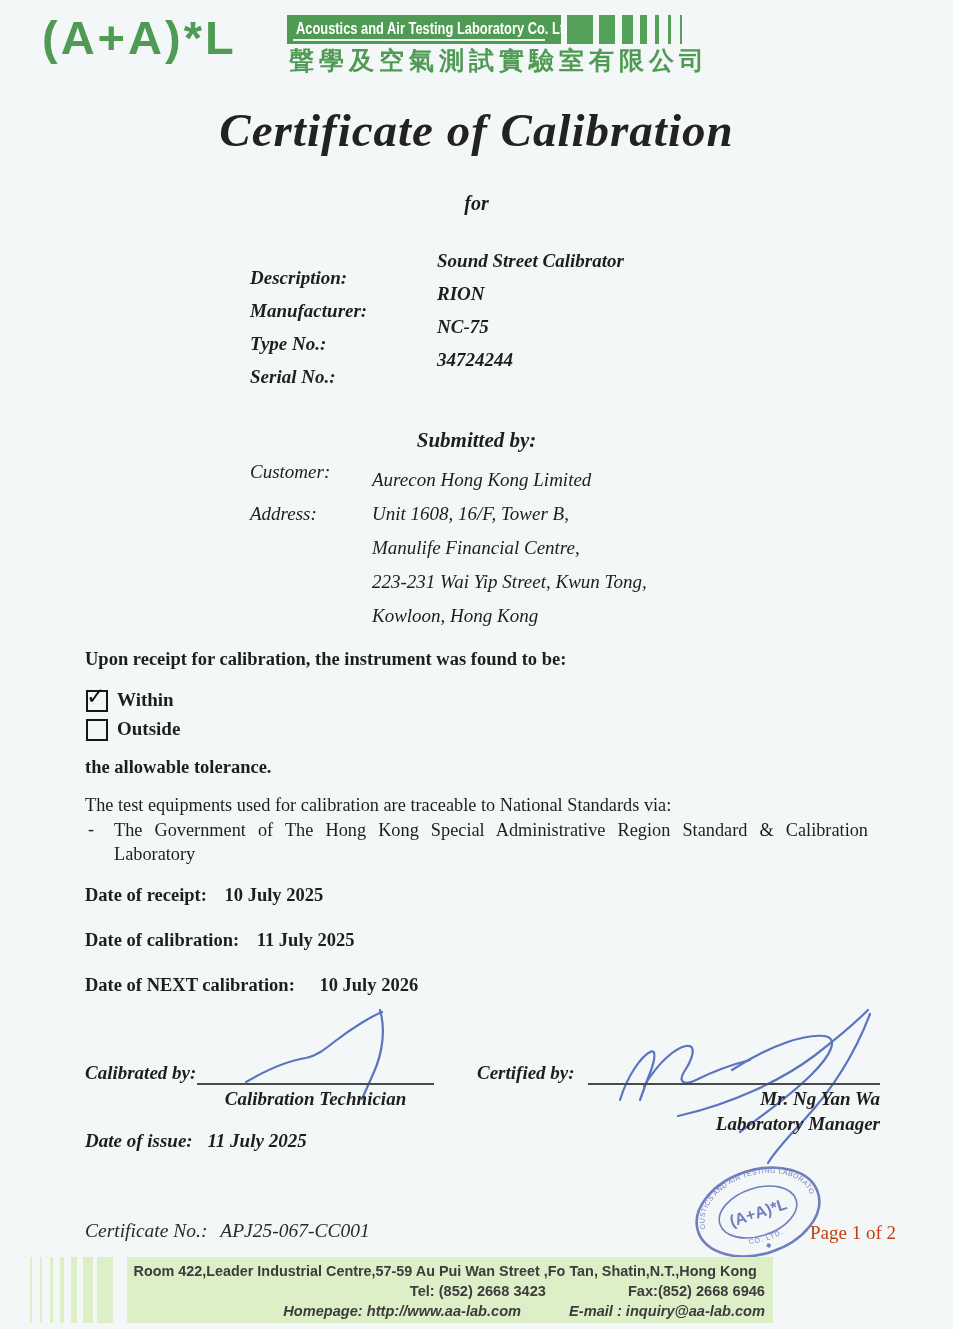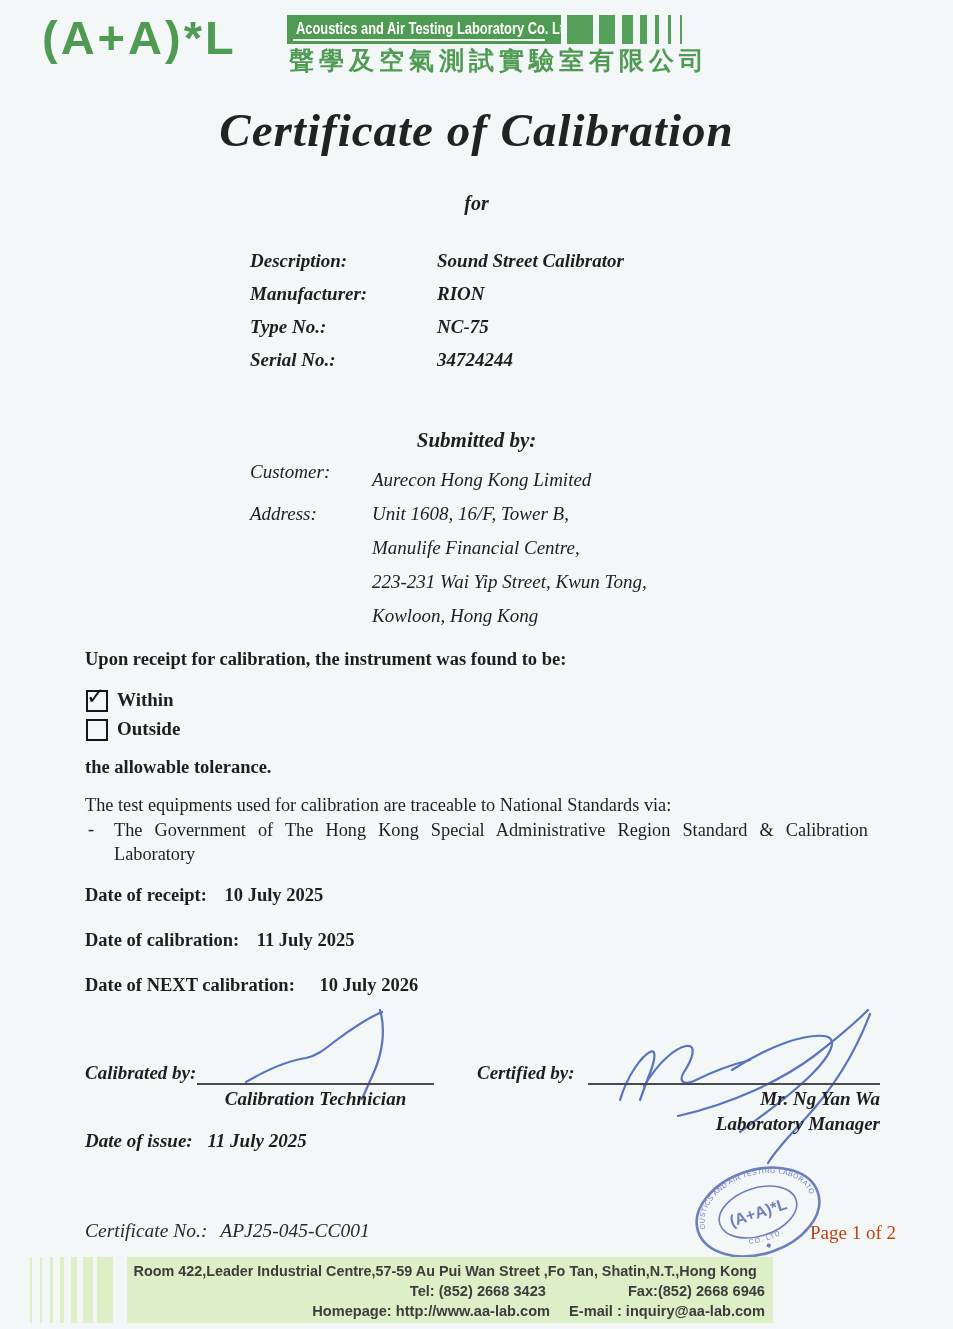--- a/index.html
+++ b/index.html
@@ -49,21 +49,21 @@
     position:absolute;left:0;top:103px;width:100%;
     text-align:center;
     font-size:47px;font-weight:bold;font-style:italic;
     color:#222;letter-spacing:1px;
   }
   .doc-for{
     position:absolute;left:0;top:192px;width:100%;
     text-align:center;font-size:20px;font-weight:bold;font-style:italic;
   }
   
-  .instr-label{position:absolute;left:250px;font-size:19px;font-weight:bold;font-style:italic;}
+  .instr-label{position:absolute;left:250px;font-size:19px;font-weight:bold;font-style:italic;margin-top:17px;}
   .instr-value{position:absolute;left:437px;font-size:19px;font-weight:bold;font-style:italic;}
   
   .submitted-heading{
     position:absolute;left:0;top:404px;width:100%;text-align:center;
     font-size:21px;font-weight:bold;font-style:italic;margin-top:24px;
   }
   .sub-label{position:absolute;left:250px;font-size:19px;font-style:italic;}
   .sub-value{position:absolute;left:372px;font-size:19px;font-style:italic;}
   
   .bold-line{position:absolute;left:85px;font-size:18.5px;font-weight:bold;}
@@ -101,21 +101,21 @@
   .footer-content{
     background:#ddefc7;width:646px;
     font-family:"Liberation Sans",sans-serif;
     font-weight:bold;color:#3c3c3c;
     font-size:14.6px;line-height:20px;
     padding:4px 0 0 0;
     margin-left:12px;
   }
   .footer-content .l1{text-align:center;white-space:nowrap;transform:scaleX(0.985);transform-origin:left;}
   .footer-content .l2{display:flex;justify-content:flex-end;gap:82px;padding-right:8px;}
-  .footer-content .l3{display:flex;justify-content:flex-end;gap:19px;padding-right:8px;}
+  .footer-content .l3{display:flex;justify-content:flex-end;gap:48px;padding-right:8px;font-style:italic;}
 </style>
 </head>
 <body>
 
 <div class="page">
 
   <div class="logo">(A+A)*L</div>
   <div class="banner">
     <span class="banner-text">Acoustics and Air Testing Laboratory Co. Ltd.</span>
     <div class="banner-underline"></div>
@@ -199,21 +199,21 @@
   <div class="sig-role" style="left:588px;top:1088px;width:292px;text-align:right;padding-right:22px;">Mr. Ng Yan Wa</div>
   <div class="sig-role" style="left:588px;top:1113px;width:292px;text-align:right;padding-right:10px;">Laboratory Manager</div>
 
   <div class="sig-label" style="left:85px;top:1130px;">
     <span>Date of issue:</span>
     <span style="margin-left:10px;">11 July 2025</span>
   </div>
 
   <div class="cert-no">
     <span>Certificate No.:</span>
-    <span style="margin-left:8px;">APJ25-045-CC001</span>
+    <span style="margin-left:8px;">APJ25-067-CC001</span>
   </div>
 
   <svg style="position:absolute;left:691px;top:1164px;" width="134" height="96" viewBox="0 0 134 96">
     <g transform="rotate(-18 67 48)" opacity="0.8">
       <ellipse cx="67" cy="48" rx="63" ry="42" fill="none" stroke="#4d60b0" stroke-width="2.6"></ellipse>
       <ellipse cx="67" cy="48" rx="40" ry="24" fill="none" stroke="#4d60b0" stroke-width="1.6"></ellipse>
       <path id="stamp-arc-top" d="M 12 48 A 55 37 0 0 1 122 48" fill="none"></path>
       <path id="stamp-arc-bottom" d="M 22 48 A 45 30 0 0 0 112 48" fill="none"></path>
       <text font-family="Liberation Sans, sans-serif" font-size="7" fill="#4d60b0" letter-spacing="0.4">
         <textPath href="#stamp-arc-top" startOffset="50%" text-anchor="middle">ACOUSTICS AND AIR TESTING LABORATORY</textPath>

